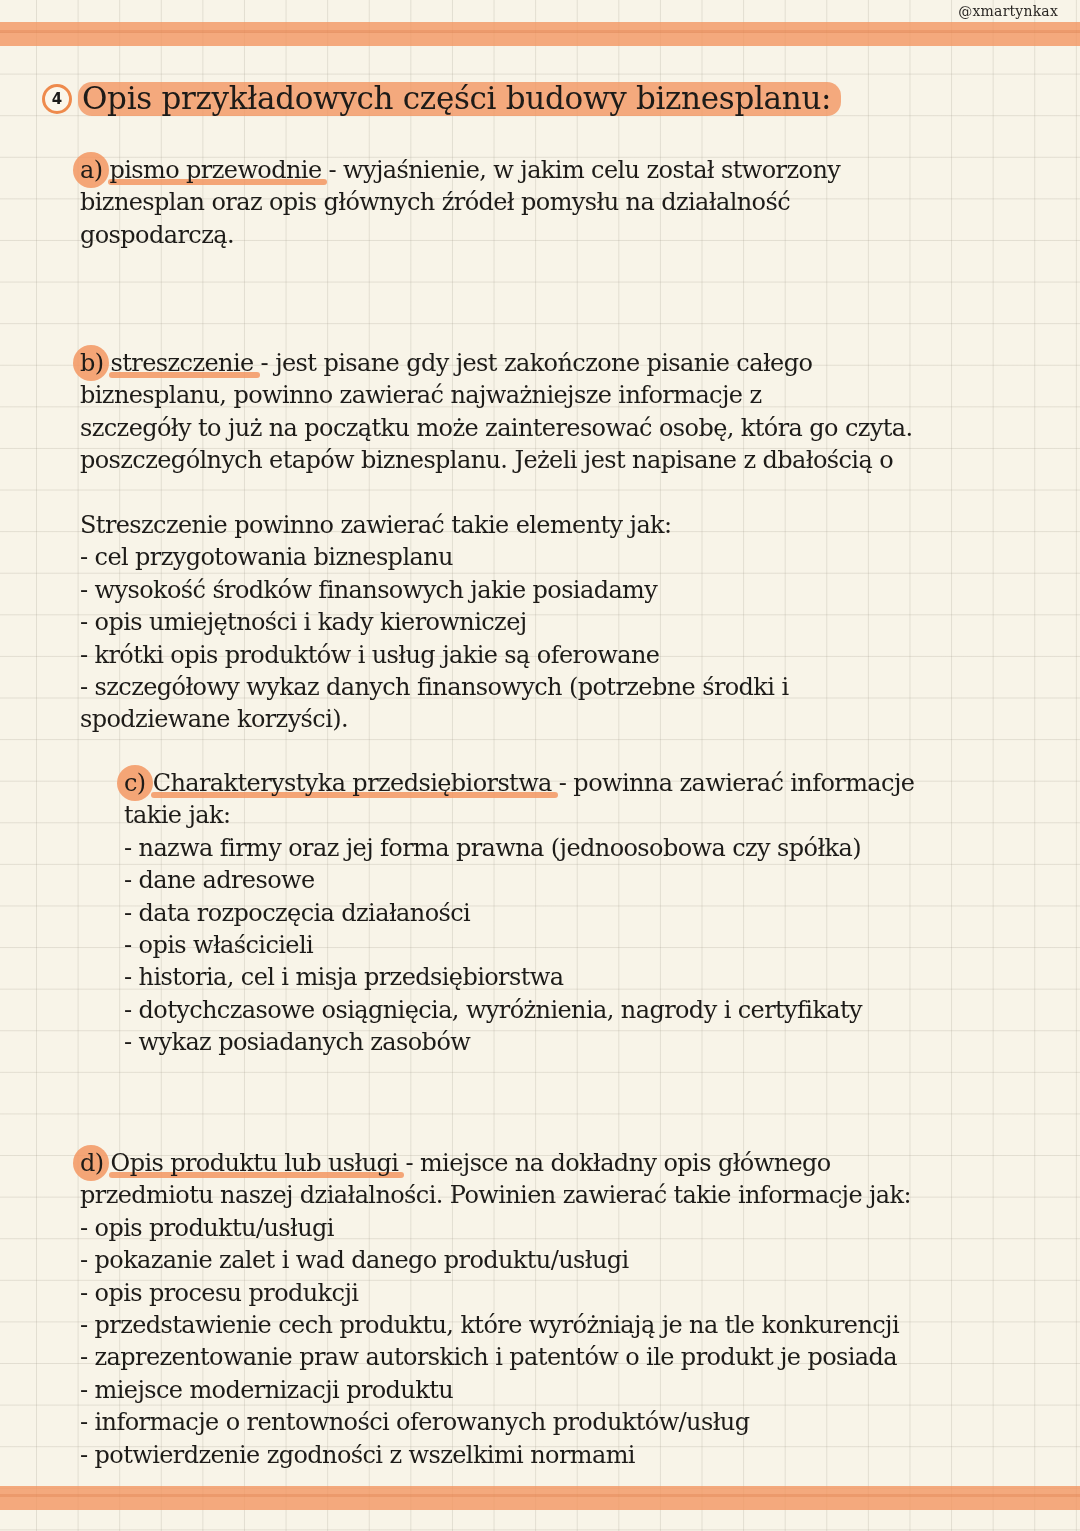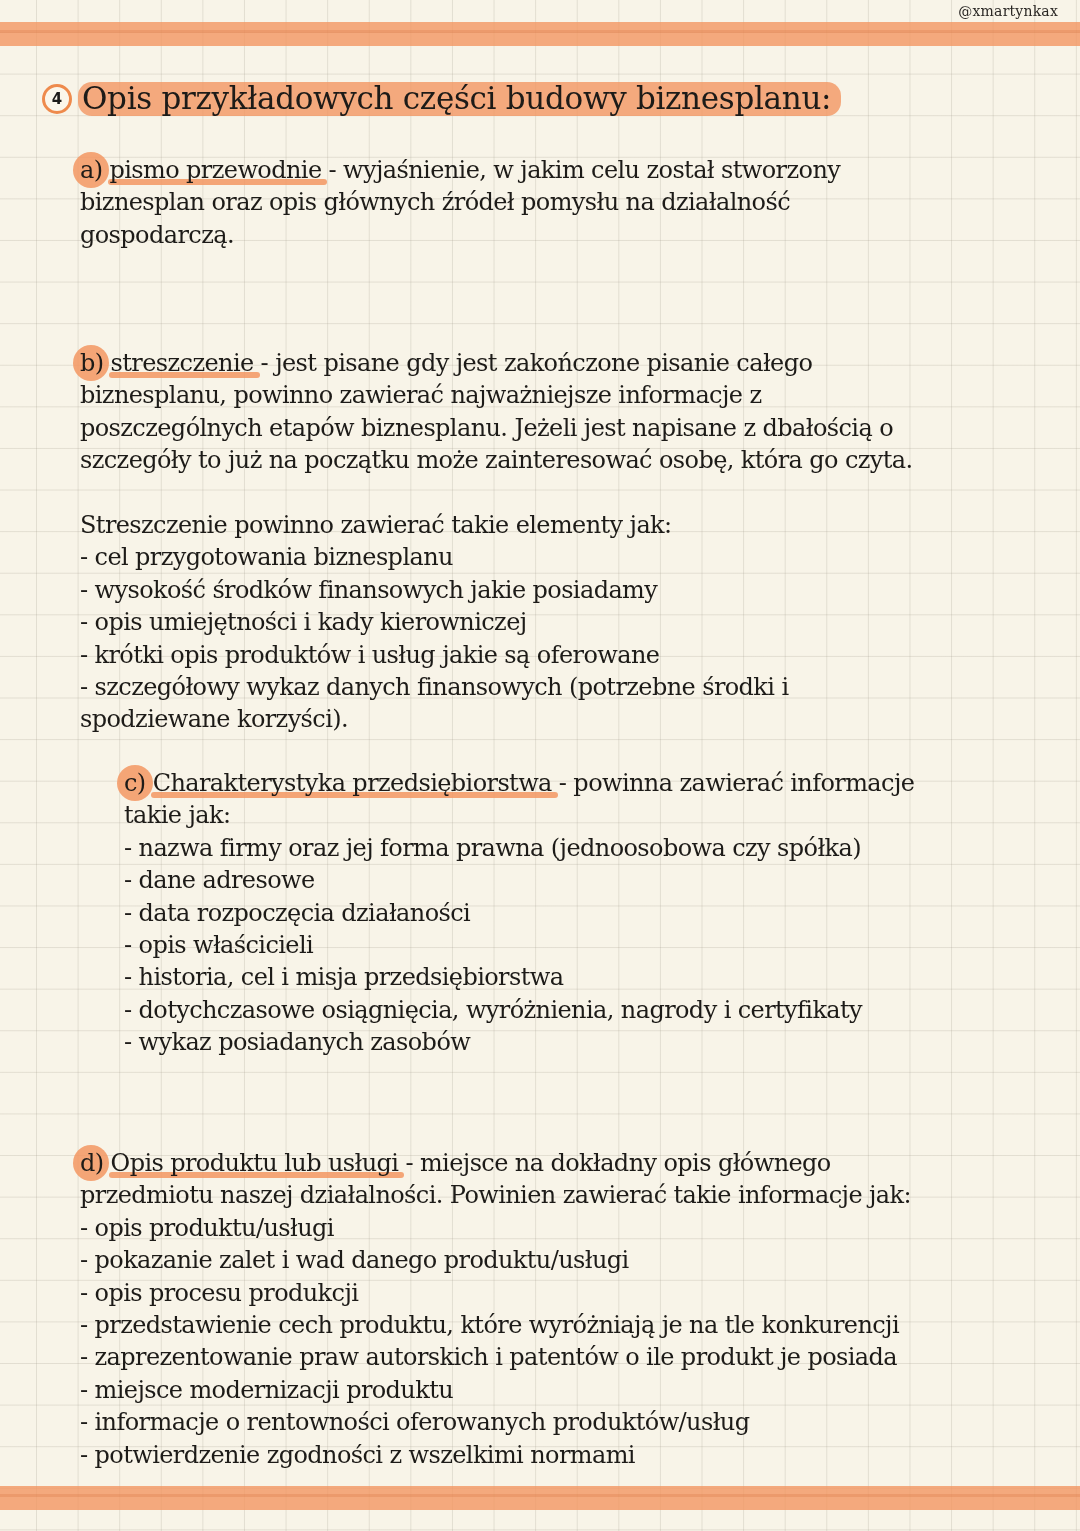--- a/index.html
+++ b/index.html
@@ -142,22 +142,22 @@
 
 <div class="content sec-a">
   <span class="line"><span class="letter">a)</span> <span class="term">pismo przewodnie</span><span> - wyjaśnienie, w jakim celu został stworzony</span></span>
   <span class="line">biznesplan oraz opis głównych źródeł pomysłu na działalność</span>
   <span class="line">gospodarczą.</span>
 </div>
 
 <div class="content sec-b">
   <span class="line"><span class="letter">b)</span> <span class="term">streszczenie</span><span> - jest pisane gdy jest zakończone pisanie całego</span></span>
   <span class="line">biznesplanu, powinno zawierać najważniejsze informacje z</span>
+  <span class="line">szczegóły to już na początku  może zainteresować osobę, która go czyta.</span>
   <span class="line">poszczególnych etapów biznesplanu. Jeżeli jest napisane z dbałością o</span>
-  <span class="line">szczegóły to już na początku  może zainteresować osobę, która go czyta.</span>
   <span class="line blank"></span>
   <span class="line">Streszczenie powinno zawierać takie elementy jak:</span>
   <span class="line">- cel przygotowania biznesplanu</span>
   <span class="line">- wysokość środków finansowych jakie posiadamy</span>
   <span class="line">- opis umiejętności i kady kierowniczej</span>
   <span class="line">- krótki opis produktów i usług jakie są oferowane</span>
   <span class="line">- szczegółowy wykaz danych finansowych (potrzebne środki i</span>
   <span class="line">spodziewane korzyści).</span>
 </div>
 

